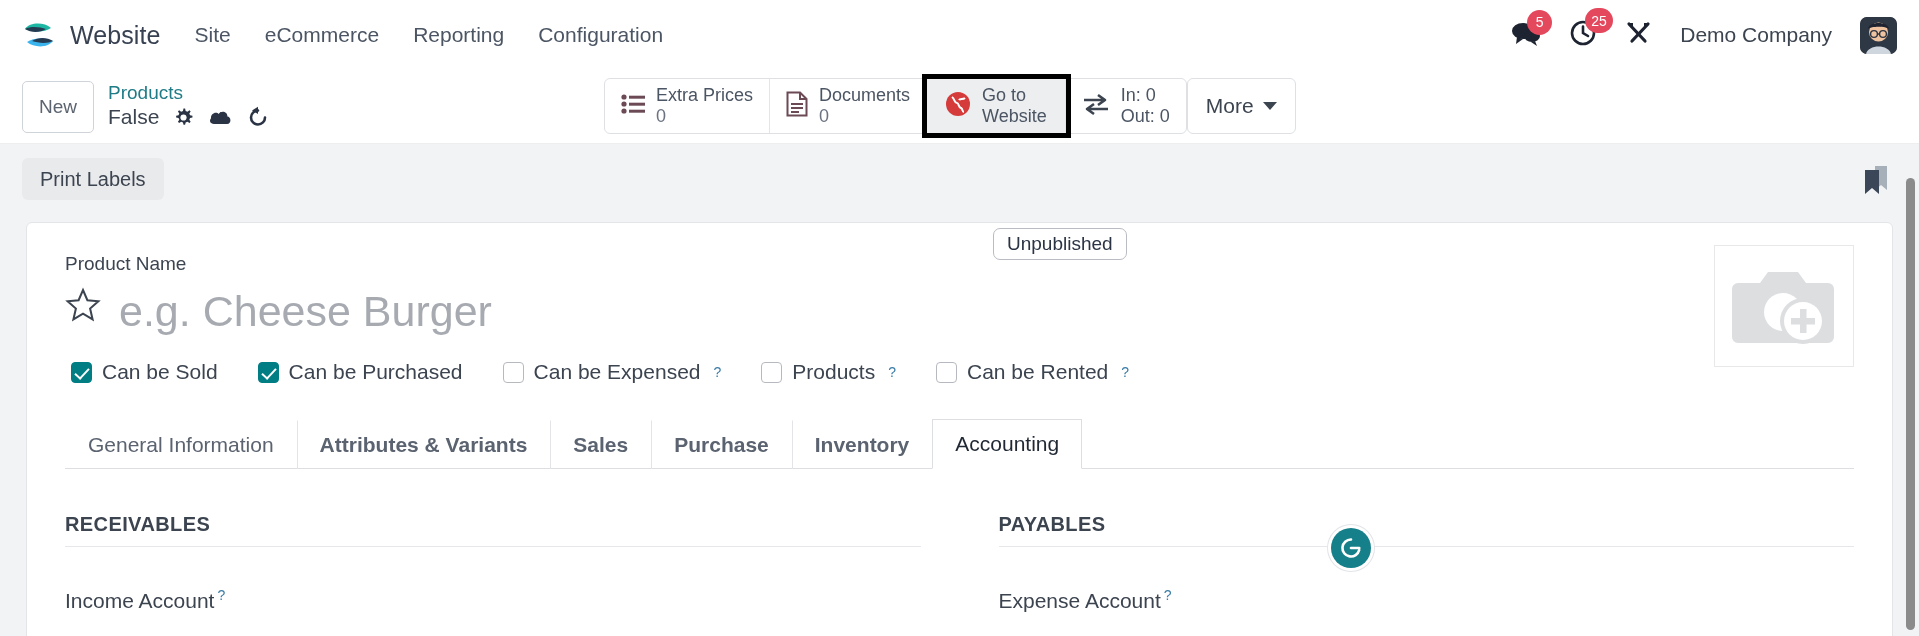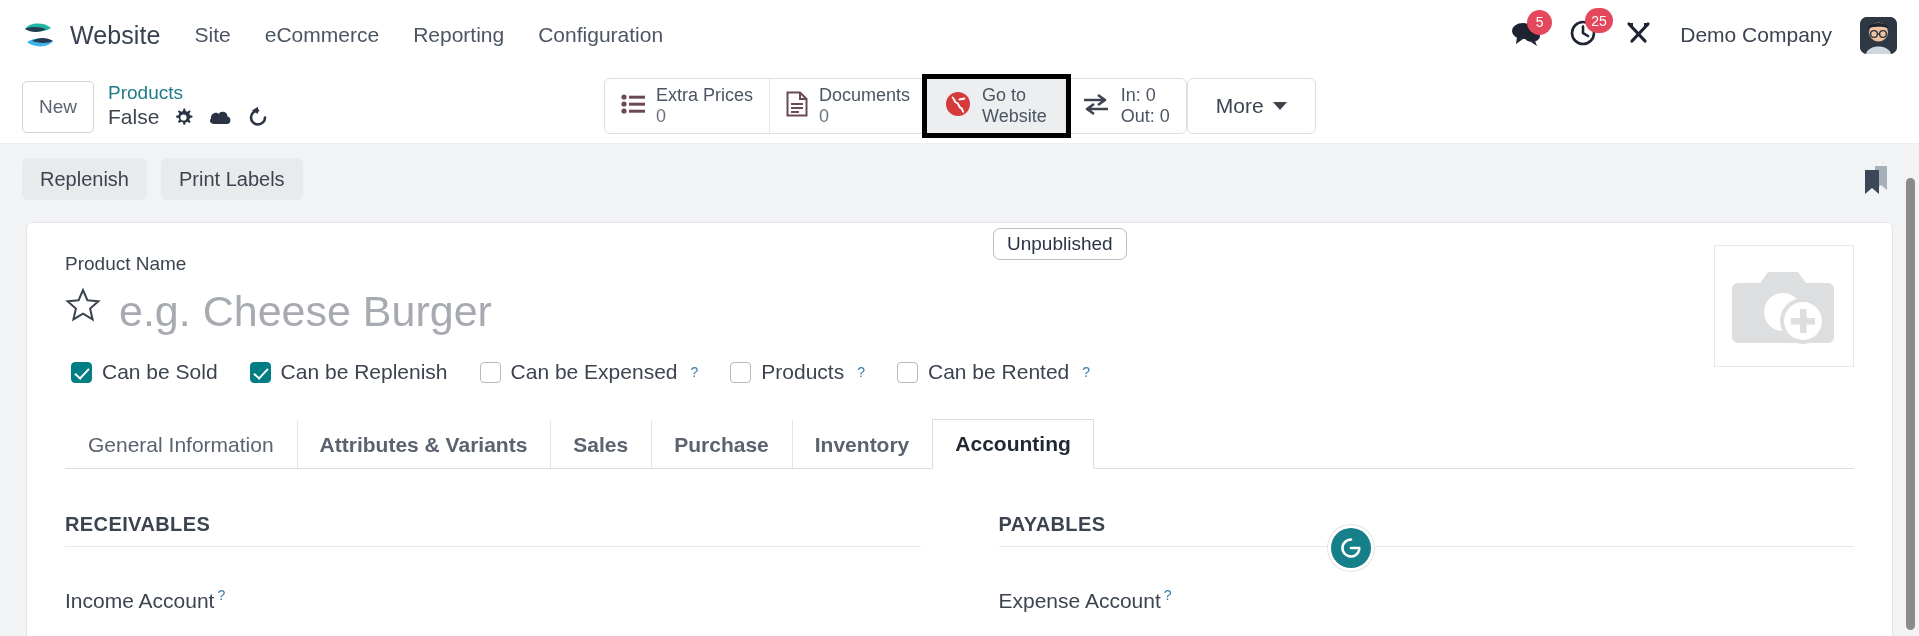--- a/index.html
+++ b/index.html
@@ -69,21 +69,21 @@
   .stat-txt { display:flex; flex-direction:column; line-height:1.16; }
   .stat-label { font-size:18px; color:#4b5563; white-space:nowrap; }
   .stat-value { font-size:18px; color:#6b7280; }
   .stat-line { font-size:18px; color:#4b5563; white-space:nowrap; }
   .stat-highlight {
     outline: 5px solid #000; background:#eceef0; padding:3px 18px;
     border-right:1px solid #e3e5e9; z-index:3;
   }
   .btn-more {
     border:1px solid #dee0e4; border-radius:6px; background:#fff; height:56px;
-    padding: 0 28px; font-size:21px; color:#3c4450; display:flex; align-items:center; gap:9px;
+    padding: 0 18px; font-size:21px; color:#3c4450; display:flex; align-items:center; gap:9px;
     cursor:pointer;
   }
   .caret { width:0;height:0;border-left:7px solid transparent;border-right:7px solid transparent;border-top:8px solid #3c4450; }
 
   .bookmark-icon { position:absolute; right: 30px; top: 92px; cursor:pointer; }
 
   .tooltip-unpublished {
     position:absolute; left: 993px; top: 158px;
     border:1px solid #b9bcc2; border-radius:7px; background:#fff;
     font-size:19px; color:#2b3445; padding: 4px 13px; z-index:6; white-space:nowrap;
@@ -118,21 +118,21 @@
     position:absolute; left: 1304px; top: 305px; width:40px; height:40px; border-radius:50%;
     background:#15808a; display:flex; align-items:center; justify-content:center; cursor:pointer;
     box-shadow: 0 0 0 3px #fff, 0 0 0 4px #e2e4e7;
   }
   .image-box {
     position:absolute; right: 38px; top: 22px; width: 140px; height: 122px;
     border:1px solid #e7e8ea; display:flex; align-items:center; justify-content:center;
     cursor:pointer; background:#fff;
   }
 
-  .checkbox-row { display:flex; align-items:flex-start; gap:0; margin-top:24px;padding-left:6px; }
+  .checkbox-row { display:flex; align-items:flex-start; gap:8px; margin-top:24px;padding-left:6px; }
   .cb-item { display:flex; align-items:center; gap:10px; margin-right:32px; cursor:pointer; }
   .cb {
     width:21px; height:21px; border:1px solid #b6bac0; border-radius:4px; background:#fff;
     flex:0 0 auto; position:relative;
   }
   .cb.checked { background:#017e84; border-color:#017e84; }
   .cb.checked::after {
     content:""; position:absolute; left:6px; top:2px; width:6px; height:12px;
     border:solid #fff; border-width:0 2.4px 2.4px 0; transform: rotate(43deg);
   }
@@ -143,21 +143,21 @@
   .tabs { display:flex; align-items:flex-end; margin-top:34px; border-bottom:1px solid #dcdee1; }
   .tab {
     font-size:21px; color:#5b6370; padding: 12px 22px 12px 22px; cursor:pointer;
     border:1px solid transparent; border-bottom:none; background:transparent;
     border-left-color:#e2e4e7; white-space:nowrap; position:relative; top:1px;
   }
   .tab:first-child { border-left-color: transparent; }
   .tab + .tab { border-left:1px solid #e2e4e7;font-weight:bold; }
   .tab.active {
     color:#1f2833; background:#fff; border-color:#dcdee1; border-bottom:1px solid #fff;
-    font-weight:700;
+    font-weight:400;
   }
 
   
   .pane { display:flex; padding-top: 44px; gap: 78px; }
   .pane-col { flex:1; }
   .group-title {
     font-size:20px; color:#3c4450; font-weight:700; letter-spacing:0.4px;
     padding-bottom:10px; border-bottom:1px solid #e6e7ea;
   }
   .group-field { margin-top: 40px; font-size:21px; color:#3c4450; }
@@ -341,21 +341,20 @@
       <svg width="26" height="32" viewBox="0 0 26 32">
         <path d="M12 4 H24 V28 L18 23 L12 28 Z" fill="#9aa2ad" opacity="0.85"></path>
         <path d="M2 8 H16 V32 L9 26 L2 32 Z" fill="#3c4659"></path>
       </svg>
     </span>
 
     <div class="tooltip-unpublished">Unpublished</div>
   </div>
 
   <div class="action-bar">
-    <button class="btn-action">Replenish</button>
     <button class="btn-action">Print Labels</button>
   </div>
 
   <div class="sheet-wrap">
     <div class="sheet">
 
       <div class="field-label">Product Name</div>
 
       <div class="name-row">
         <span class="star-icon">
@@ -366,21 +365,21 @@
         <input class="name-input" type="text" placeholder="e.g. Cheese Burger" value="" style="">
       </div>
 
       <div class="checkbox-row">
         <label class="cb-item">
           <span class="cb checked"></span>
           <span class="cb-label">Can be Sold</span>
         </label>
         <label class="cb-item">
           <span class="cb checked"></span>
-          <span class="cb-label">Can be Replenish</span>
+          <span class="cb-label">Can be Purchased</span>
         </label>
         <label class="cb-item">
           <span class="cb"></span>
           <span class="cb-label">Can be Expensed</span>
           <span class="help-q">?</span>
         </label>
         <label class="cb-item">
           <span class="cb"></span>
           <span class="cb-label">Products</span>
           <span class="help-q">?</span>

